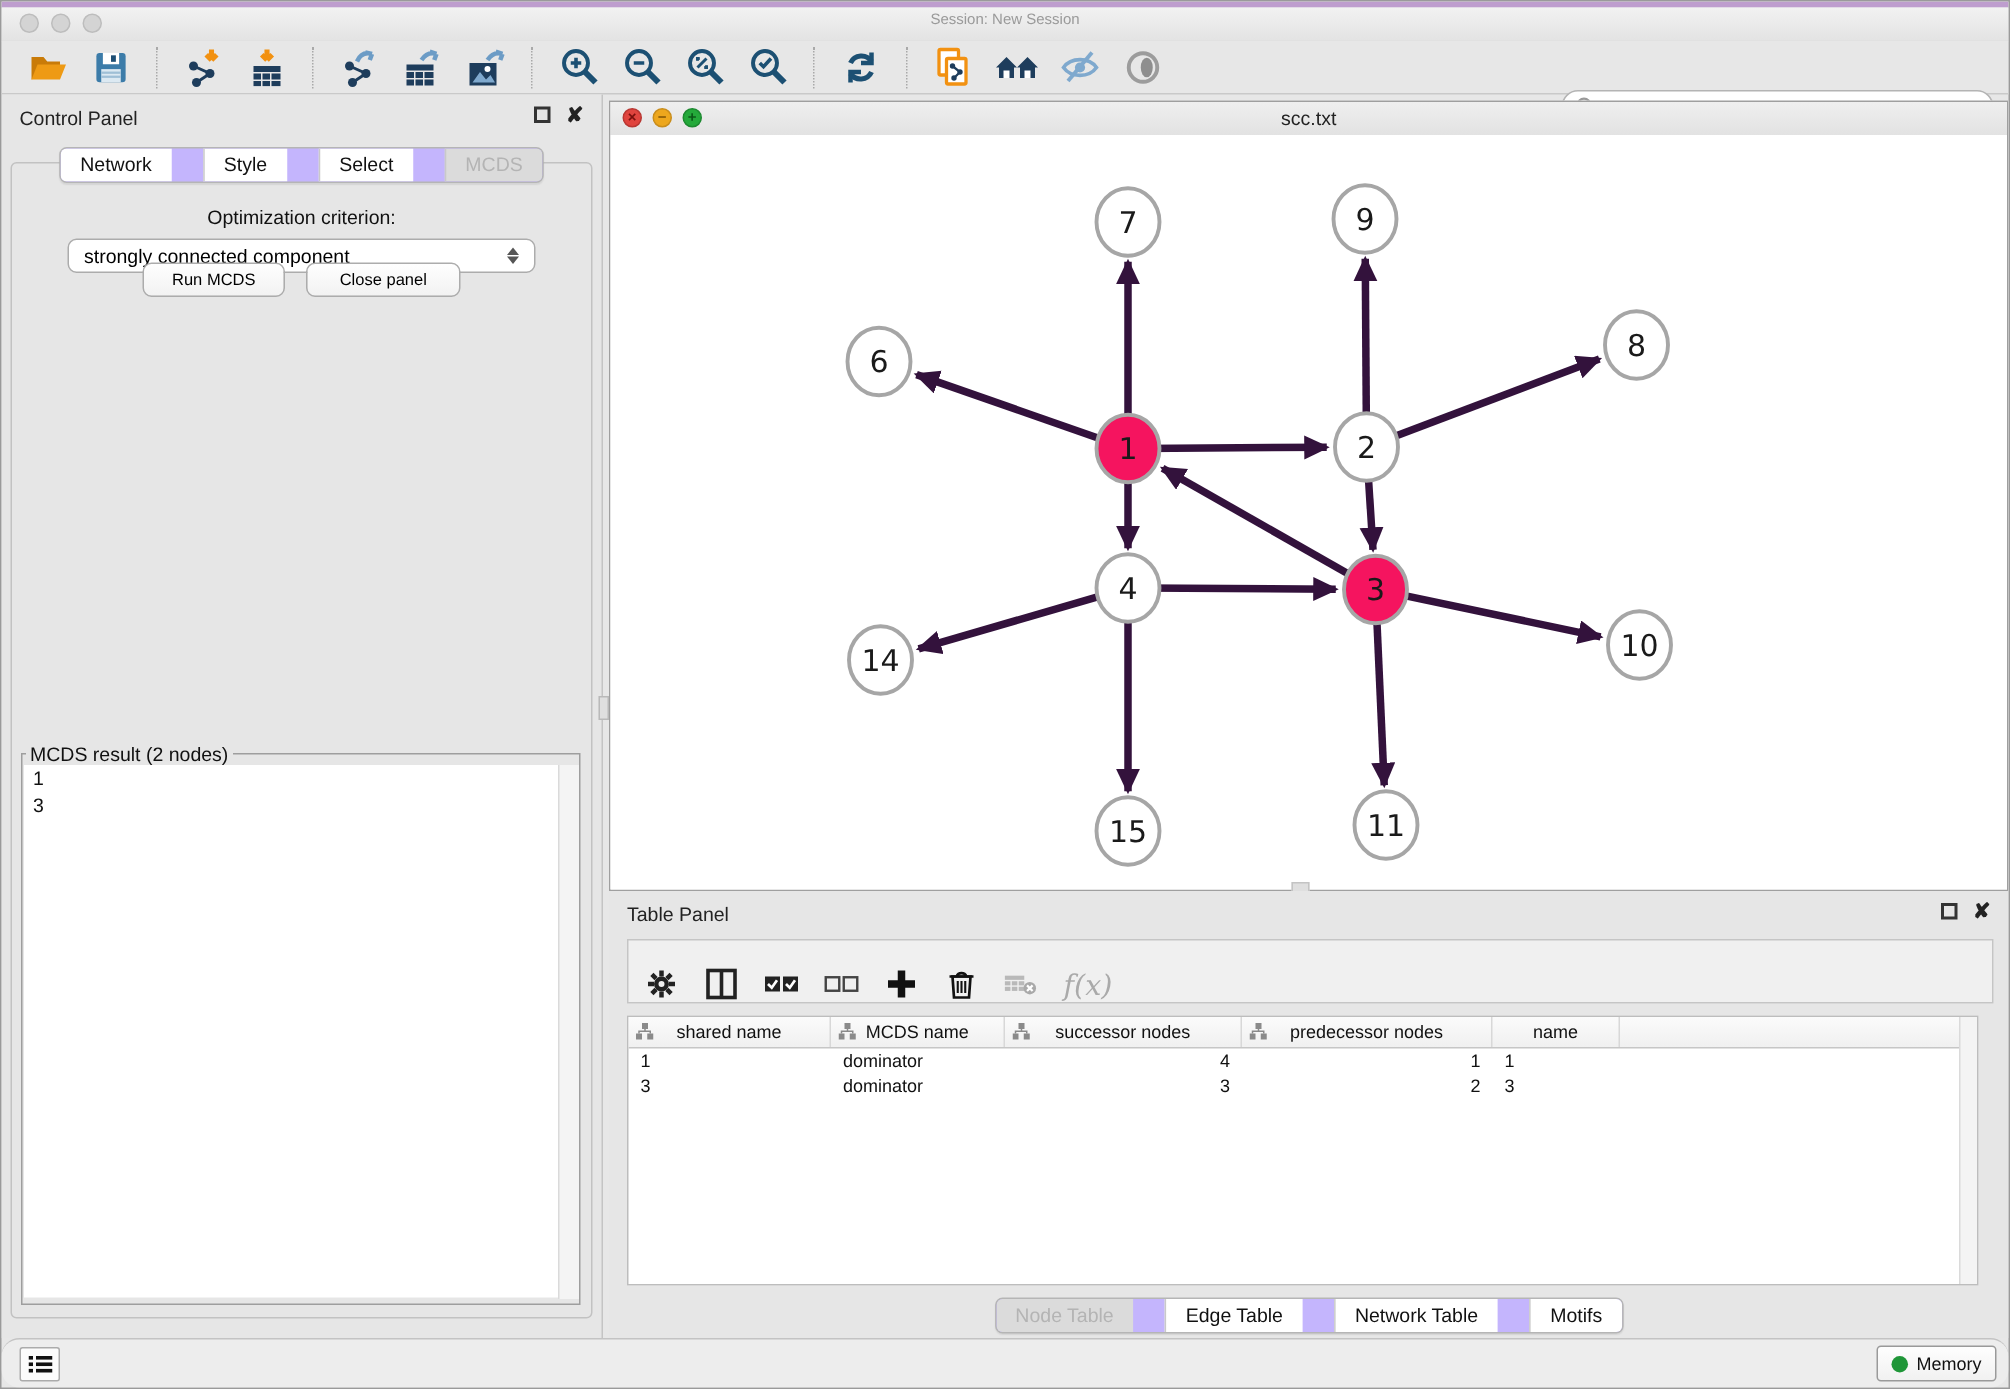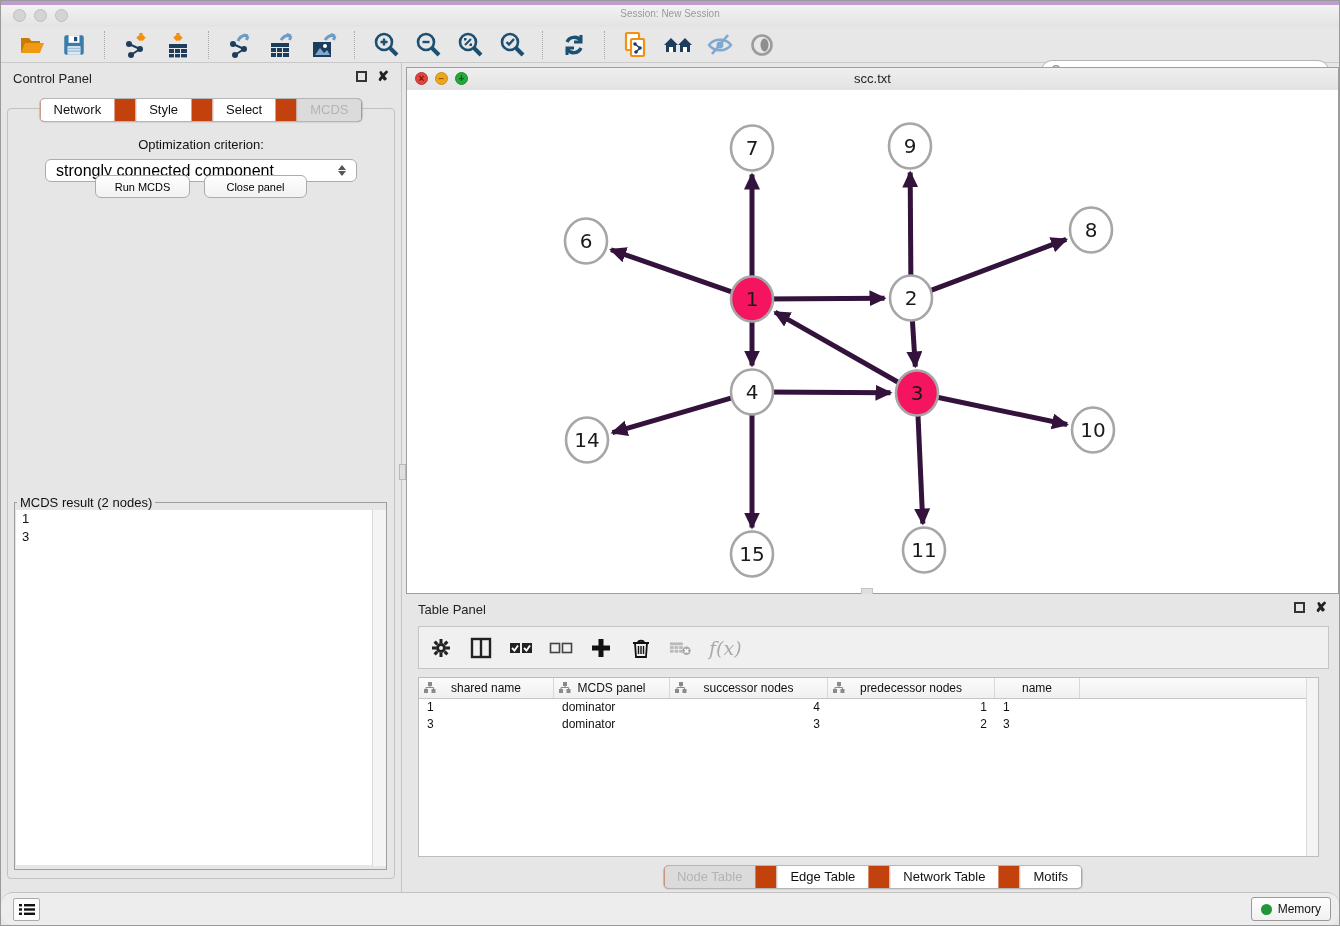--- a/index.html
+++ b/index.html
@@ -21,31 +21,31 @@
   .search-box{position:absolute;right:10px;top:33px;width:288px;height:22px;background:#fff;
               border:1px solid #B4B4B4;border-radius:12px;display:flex;align-items:center;padding:0 8px;box-sizing:border-box;}
   .search-box input{border:none;outline:none;flex:1;font-size:12px;font-family:"Liberation Sans",sans-serif;background:transparent;}
   
   .control-panel{position:absolute;left:0;top:62px;width:401px;bottom:33px;background:#E6E6E6;
                  border-right:1px solid #C4C4C4;box-sizing:border-box;}
   .panel-header{position:absolute;top:8px;left:12px;font-size:13px;color:#222;}
   .panel-controls{position:absolute;top:8px;right:12px;display:flex;gap:10px;}
   .float-btn{width:11px;height:11px;border:2px solid #333;box-sizing:border-box;}
   .close-btn{font-size:14px;font-weight:bold;color:#222;line-height:11px;}
-  .segmented{display:flex;border:1px solid #B5B5B5;border-radius:5px;overflow:hidden;background:#c2410c;
+  .segmented{display:flex;border:1px solid #B5B5B5;border-radius:5px;overflow:hidden;background:#c4b5fd;
              box-shadow:0 1px 1px rgba(0,0,0,.08);gap:21px;}
   .segmented .seg{font-size:13px;padding:3px 13px 4px;border-left:1px solid #C9C9C9;color:#111;background:#fff;white-space:nowrap;cursor:default;}
   .segmented .seg:first-child{border-left:none;}
   .segmented .seg.selected{background:#DBDBDB;color:#B4B4B4;}
   .cp-tabs{position:absolute;top:35px;left:50%;transform:translateX(-50%);z-index:2;}
   .cp-content{position:absolute;left:6px;right:6px;top:45px;bottom:13px;border:1px solid #C2C2C2;
               border-radius:4px;background:#E6E6E6;}
   .opt-label{position:absolute;top:74px;left:0;right:0;text-align:center;font-size:13px;color:#111;z-index:2;}
   .criterion-select{position:absolute;top:96px;left:44px;width:312px;height:23px;background:#fff;
-                    border:1px solid #ACACAC;border-radius:6px;font-size:16px;display:flex;align-items:center;
+                    border:1px solid #ACACAC;border-radius:6px;font-size:13px;display:flex;align-items:center;
                     padding:0 10px;box-sizing:border-box;z-index:2;}
   .criterion-select .stepper{margin-left:auto;display:flex;flex-direction:column;gap:1px;}
   .criterion-select .stepper span{width:0;height:0;border-left:4px solid transparent;border-right:4px solid transparent;}
   .criterion-select .stepper .up{border-bottom:5px solid #555;}
   .criterion-select .stepper .down{border-top:5px solid #555;}
   .cp-btn{position:absolute;top:112px;height:23px;background:linear-gradient(#FEFEFE,#F2F2F2);
           border:1px solid #ACACAC;border-radius:6px;font-size:11px;font-family:"Liberation Sans",sans-serif;
           display:flex;align-items:center;justify-content:center;z-index:2;box-sizing:border-box;}
   .result-fieldset{position:absolute;left:13px;right:14px;top:432px;bottom:22px;border:1px solid #9E9E9E;
                    margin:0;padding:0;z-index:2;background:#E6E6E6;}
@@ -64,21 +64,21 @@
   .nw-close{background:#E0443E;border:1px solid #B93732;color:#7A100D;}
   .nw-min{background:#EDA71D;border:1px solid #C98D1B;color:#8A5C08;}
   .nw-zoom{background:#24A93A;border:1px solid #1D8A30;color:#0B5A18;}
   .nw-title{position:absolute;top:3px;left:0;right:0;text-align:center;font-size:13px;color:#222;}
   .nw-canvas{position:absolute;top:22px;left:0;right:0;bottom:0;background:#fff;}
   .split-handle-v{position:absolute;left:398px;top:463px;width:7px;height:16px;background:#DFDFDF;border:1px solid #B9B9B9;box-sizing:border-box;}
   .split-handle-h{position:absolute;left:860px;top:587px;width:12px;height:7px;background:#DFDFDF;border:1px solid #C4C4C4;box-sizing:border-box;}
   
   .table-panel{position:absolute;left:405px;top:593px;right:0;bottom:33px;background:#E6E6E6;box-sizing:border-box;}
   .tp-toolbar{position:absolute;left:12px;right:10px;top:32px;height:43px;background:#F0F0F0;
-              border:1px solid #C5C5C5;display:flex;align-items:center;padding-left:10px;gap:16px;box-sizing:border-box;}
+              border:1px solid #C5C5C5;display:flex;align-items:flex-end;padding-left:10px;gap:16px;box-sizing:border-box;}
   .tp-icon{width:24px;height:24px;display:flex;align-items:center;justify-content:center;}
   .fx-label{font-family:"DejaVu Serif",serif;font-style:italic;font-size:19px;color:#AAAAAA;}
   .data-table{position:absolute;left:12px;right:20px;top:83px;height:180px;background:#fff;
               border:1px solid #BDBDBD;box-sizing:border-box;overflow:hidden;}
   .dt-header{display:flex;height:20px;border-bottom:1px solid #C6C6C6;background:linear-gradient(#FBFBFB,#F0F0F0);}
   .dt-hcell{position:relative;font-size:12px;color:#111;display:flex;align-items:center;justify-content:center;
             border-right:1px solid #D8D8D8;box-sizing:border-box;height:20px;}
   .dt-hcell .tree-ic{position:absolute;left:5px;top:4px;}
   .dt-row{display:flex;height:17px;}
   .dt-cell{font-size:12px;color:#111;box-sizing:border-box;padding:1px 8px 0;white-space:nowrap;overflow:hidden;}
@@ -460,21 +460,21 @@
             </svg>
             <span>shared name</span>
           </div>
           <div class="dt-hcell" style="width: 116px;">
             <svg class="tree-ic" width="12" height="12" viewBox="0 0 12 12">
               <rect x="4" y="0" width="4" height="4" fill="#8A8A8A"></rect>
               <rect x="0" y="7" width="4" height="4" fill="#8A8A8A"></rect>
               <rect x="7.5" y="7" width="4" height="4" fill="#8A8A8A"></rect>
               <path d="M6 4 V5.5 M2 7 V5.5 H9.5 V7" stroke="#8A8A8A" fill="none"></path>
             </svg>
-            <span>MCDS panel</span>
+            <span>MCDS name</span>
           </div>
           <div class="dt-hcell" style="width: 158px;">
             <svg class="tree-ic" width="12" height="12" viewBox="0 0 12 12">
               <rect x="4" y="0" width="4" height="4" fill="#8A8A8A"></rect>
               <rect x="0" y="7" width="4" height="4" fill="#8A8A8A"></rect>
               <rect x="7.5" y="7" width="4" height="4" fill="#8A8A8A"></rect>
               <path d="M6 4 V5.5 M2 7 V5.5 H9.5 V7" stroke="#8A8A8A" fill="none"></path>
             </svg>
             <span>successor nodes</span>
           </div>

